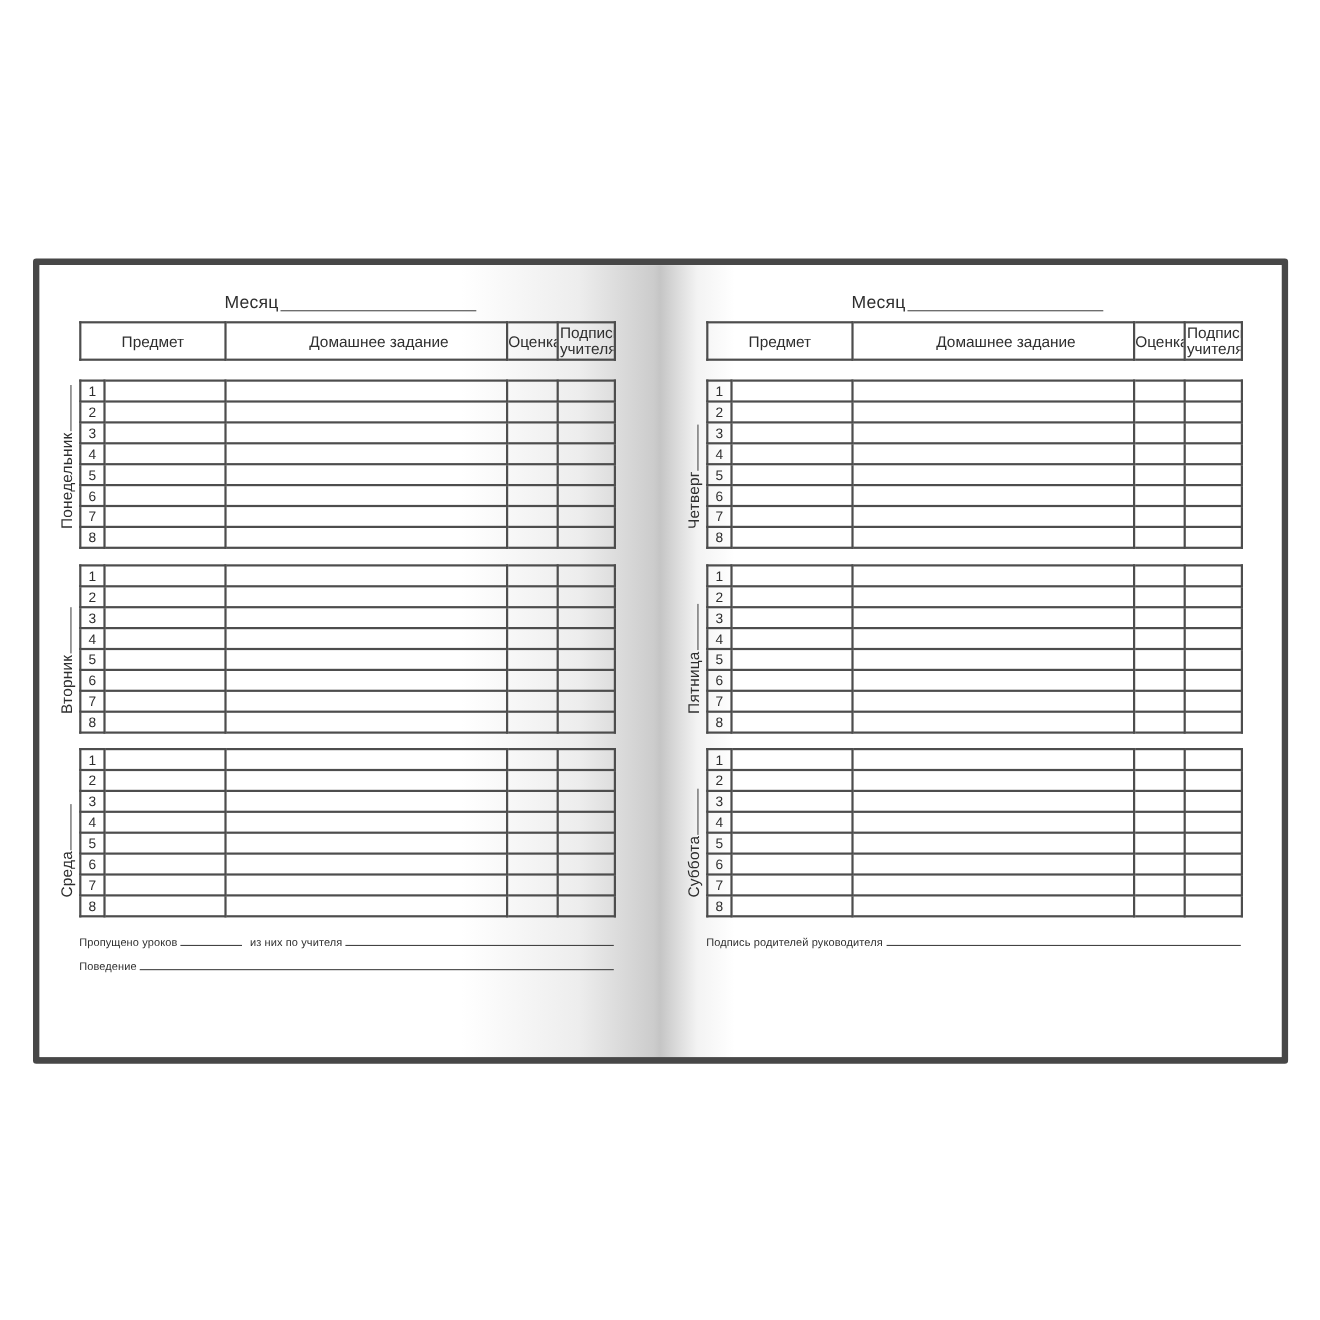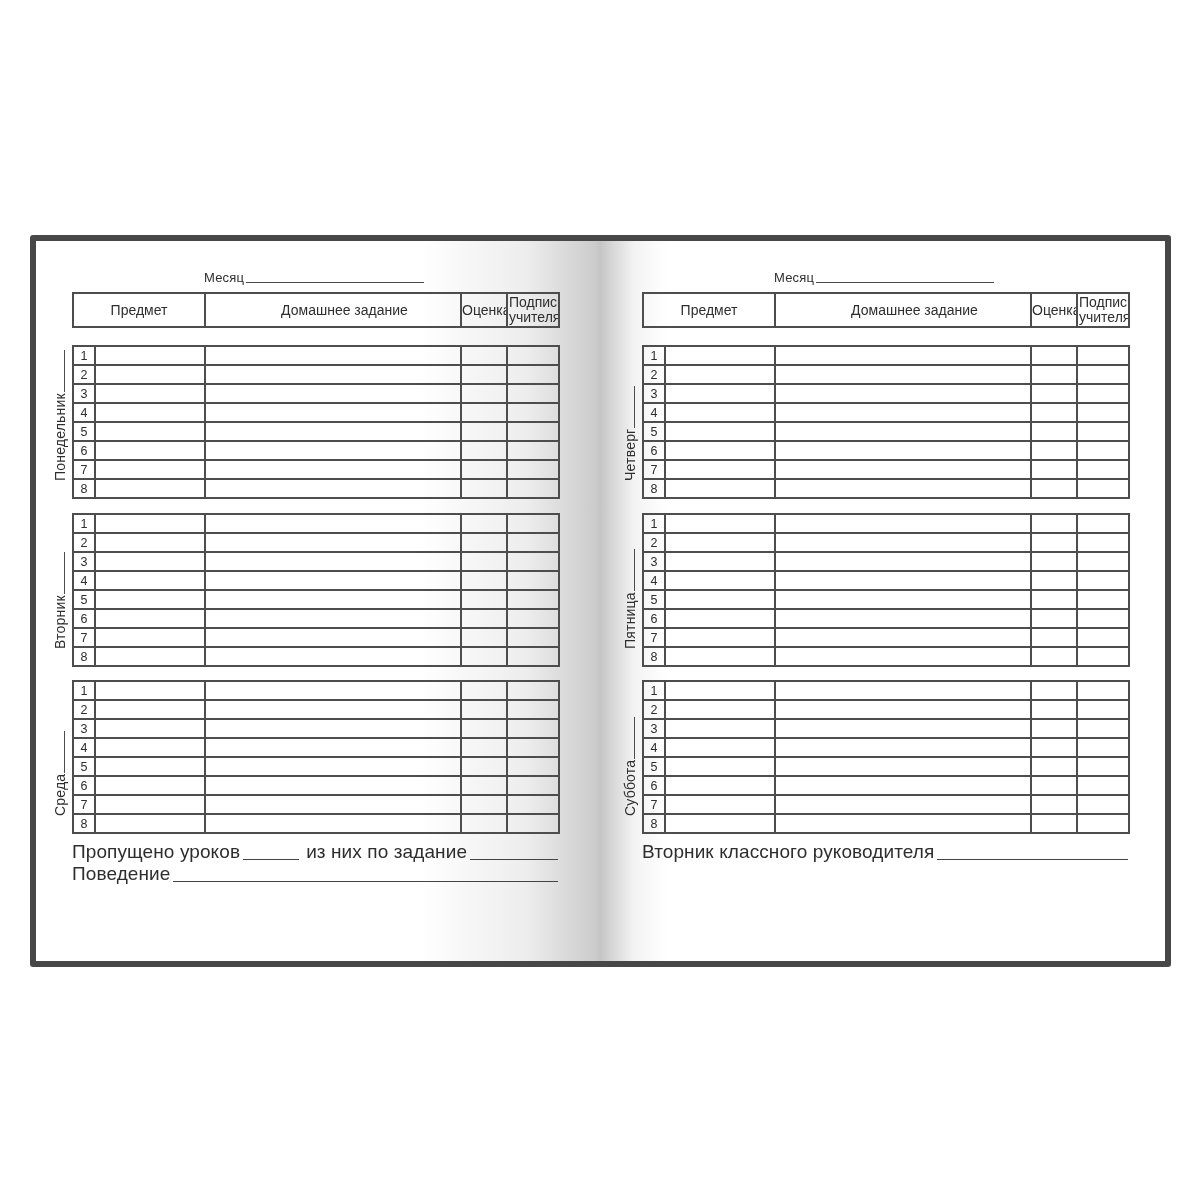--- a/index.html
+++ b/index.html
@@ -16,21 +16,21 @@
   .page { height:100%; }
   .page-left  { width:564px;
                 background:linear-gradient(90deg,#ffffff 0%,#ffffff 68%,#ededed 87%,#cccccc 99%,#c5c5c5 100%);
                 padding:27px 42px 0 36px; }
   .page-right { width:565px;
                 background:linear-gradient(90deg,#c5c5c5 0%,#d9d9d9 2.5%,#f3f3f3 6%,#ffffff 12%);
                 padding:27px 37px 0 42px; }
 
   
   .month-row { height:17px; display:flex; align-items:flex-end; padding-left:132px;
-               margin-bottom:7px; font-size:13px; letter-spacing:.2px; }
+               margin-bottom:7px; font-size:16px; letter-spacing:.2px; }
   .month-line { width:178px; height:1.5px; background:#4c4c4c; margin:0 0 2px 2px; }
 
   
   table { border-collapse:collapse; table-layout:fixed; width:486px;border-radius:17px; }
   td { border:2px solid #4d4d4d; text-align:center; vertical-align:middle;
        overflow:hidden; background:transparent; }
   .head-table td { height:25px; font-size:14px; }
   .hc-subject   { width:132px; }
   .hc-homework  { width:256px;padding-left:23px; }
   .hc-grade     { width:46px;  font-size:13px;margin-top:33px; }
@@ -52,21 +52,21 @@
   
   .day-label { position:absolute; left:-30px; top:0; width:170px; height:26px;
                transform-origin:0 0; transform:rotate(-90deg) translateX(-100%);
                display:flex; align-items:flex-end; padding-left:34px;
                font-size:14px; letter-spacing:.2px; white-space:nowrap; }
   .day-label > .day-name { line-height:15px; }
   .day-line { width:42px; height:1.5px; background:#4c4c4c; margin:0 0 3px 1px; flex:none; }
 
   
   .footer { margin-top:7px; width:486px; }
-  .footer-row { display:flex; align-items:flex-end; height:22px; font-size:19px;
+  .footer-row { display:flex; align-items:flex-end; height:22px; font-size:10px;
                 letter-spacing:.1px; white-space:nowrap; }
   .blank { height:1.5px; background:#434343; align-self:flex-end; margin-bottom:3px; }
   .b-fixed { width:56px; margin-left:3px; margin-right:7px; }
   .b-grow  { flex:1; margin-left:3px; }
 </style>
 </head>
 <body>
 
 <div class="canvas">
   <div class="book">
@@ -286,21 +286,21 @@
                 <td class="lc-sig"></td>
               </tr>
             </tbody>
         </table>
       </div>
 
       <div class="footer">
         <div class="footer-row">
           <span>Пропущено уроков</span>
           <span class="blank b-fixed"></span>
-          <span>из них по задание</span>
+          <span>из них по учителя</span>
           <span class="blank b-grow"></span>
         </div>
         <div class="footer-row">
           <span>Поведение</span>
           <span class="blank b-grow"></span>
         </div>
       </div>
     </section>
 
     <section class="page page-right">
@@ -516,20 +516,20 @@
                 <td class="lc-hw"></td>
                 <td class="lc-grade"></td>
                 <td class="lc-sig"></td>
               </tr>
             </tbody>
         </table>
       </div>
 
       <div class="footer">
         <div class="footer-row">
-          <span>Вторник классного руководителя</span>
+          <span>Подпись родителей руководителя</span>
           <span class="blank b-grow"></span>
         </div>
       </div>
     </section>
 
   </div>
 </div>
 
 </body></html>

